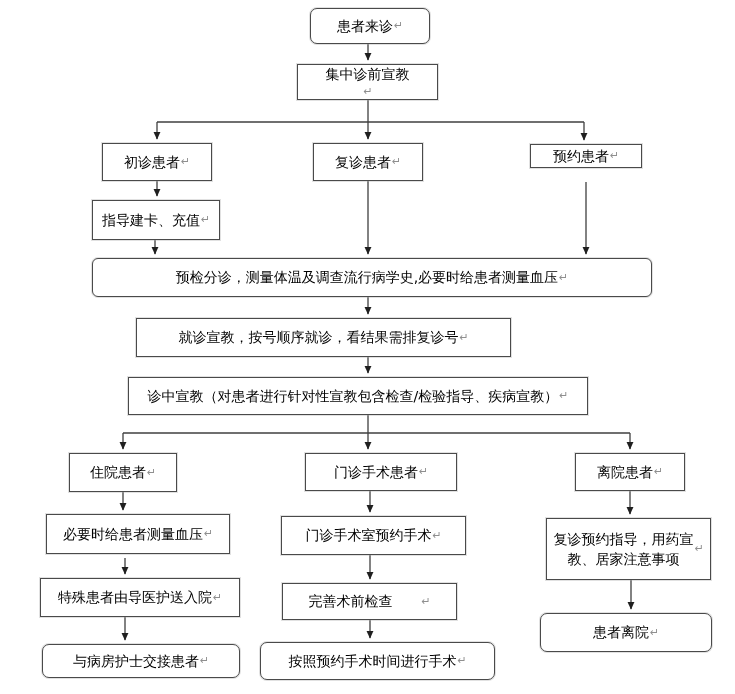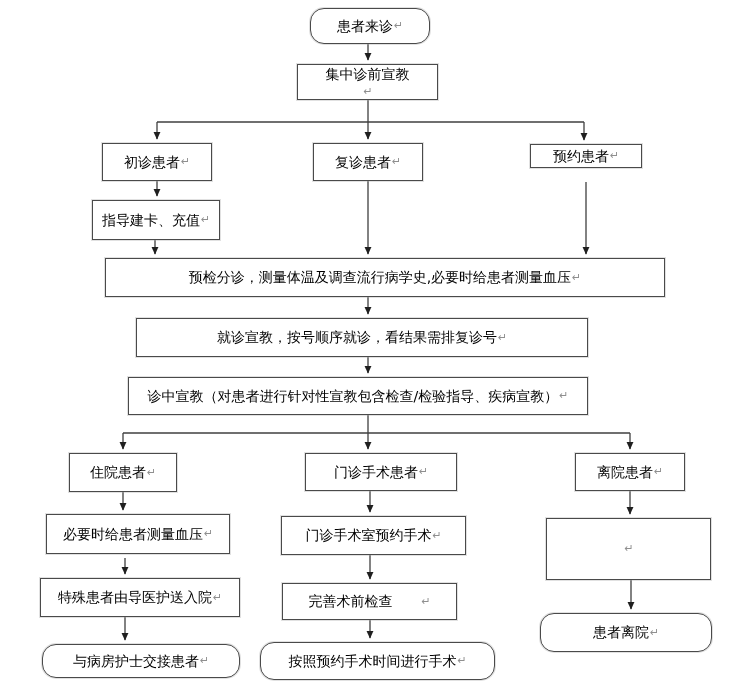--- a/index.html
+++ b/index.html
@@ -10,21 +10,21 @@
   }
   #connectors{position:absolute;left:0;top:0;z-index:0;}
   .node{
     position:absolute;z-index:1;background:#fff;
     border:1px solid #4a4a4a;
     box-shadow:0 0 0 1px rgba(170,170,170,0.35);
     display:flex;align-items:center;justify-content:center;
     text-align:center;font-size:14px;line-height:1.45;
     box-sizing:border-box;padding:2px 6px;
   }
-  .oval{border-radius:14px;}
+  .oval{border-radius:7px;}
   .rm{color:#8f8f8f;font-size:11px;margin-left:1px;flex:none;}
   .lbl{color:#000;}
 </style>
 </head>
 <body>
 
 <svg id="connectors" width="735" height="694">
   <defs>
     <marker id="arr" markerWidth="9" markerHeight="8" refX="7.2" refY="3.5" orient="auto" markerUnits="userSpaceOnUse">
       <path d="M0,0 L8,3.5 L0,7 Z" fill="#1f1f1f"></path>
@@ -82,26 +82,26 @@
 <div class="node" style="left:530px;top:144px;width:112px;height:24px;">
   <span class="lbl">预约患者</span>
     <span class="rm">↵</span>
 </div>
 
 <div class="node" style="left:92px;top:200px;width:128px;height:40px;">
   <span class="lbl">指导建卡、充值</span>
     <span class="rm">↵</span>
 </div>
 
-<div class="node" style="left:105px;top:258px;width:560px;height:39px;">
+<div class="node" style="left:92px;top:258px;width:560px;height:39px;border-radius:6px;">
   <span class="lbl">预检分诊，测量体温及调查流行病学史,必要时给患者测量血压</span>
     <span class="rm">↵</span>
 </div>
 
-<div class="node" style="left:136px;top:318px;width:452px;height:39px;">
+<div class="node" style="left:136px;top:318px;width:375px;height:39px;">
   <span class="lbl">就诊宣教，按号顺序就诊，看结果需排复诊号</span>
     <span class="rm">↵</span>
 </div>
 
 <div class="node" style="left:128px;top:377px;width:460px;height:38px;">
   <span class="lbl">诊中宣教（对患者进行针对性宣教包含检查/检验指导、疾病宣教）</span>
     <span class="rm">↵</span>
 </div>
 
 <div class="node" style="left:69px;top:453px;width:108px;height:39px;">
@@ -123,20 +123,21 @@
   <span class="lbl">必要时给患者测量血压</span>
     <span class="rm">↵</span>
 </div>
 
 <div class="node" style="left:281px;top:516px;width:185px;height:39px;">
   <span class="lbl">门诊手术室预约手术</span>
     <span class="rm">↵</span>
 </div>
 
 <div class="node" style="left:546px;top:518px;width:165px;height:62px;">
+  <span class="lbl">复诊预约指导，用药宣教、居家注意事项</span>
     <span class="rm">↵</span>
 </div>
 
 <div class="node" style="left:40px;top:578px;width:200px;height:39px;">
   <span class="lbl">特殊患者由导医护送入院</span>
     <span class="rm">↵</span>
 </div>
 
 <div class="node" style="left:282px;top:583px;width:175px;height:37px;gap:28px;">
   <span class="lbl">完善术前检查</span>

